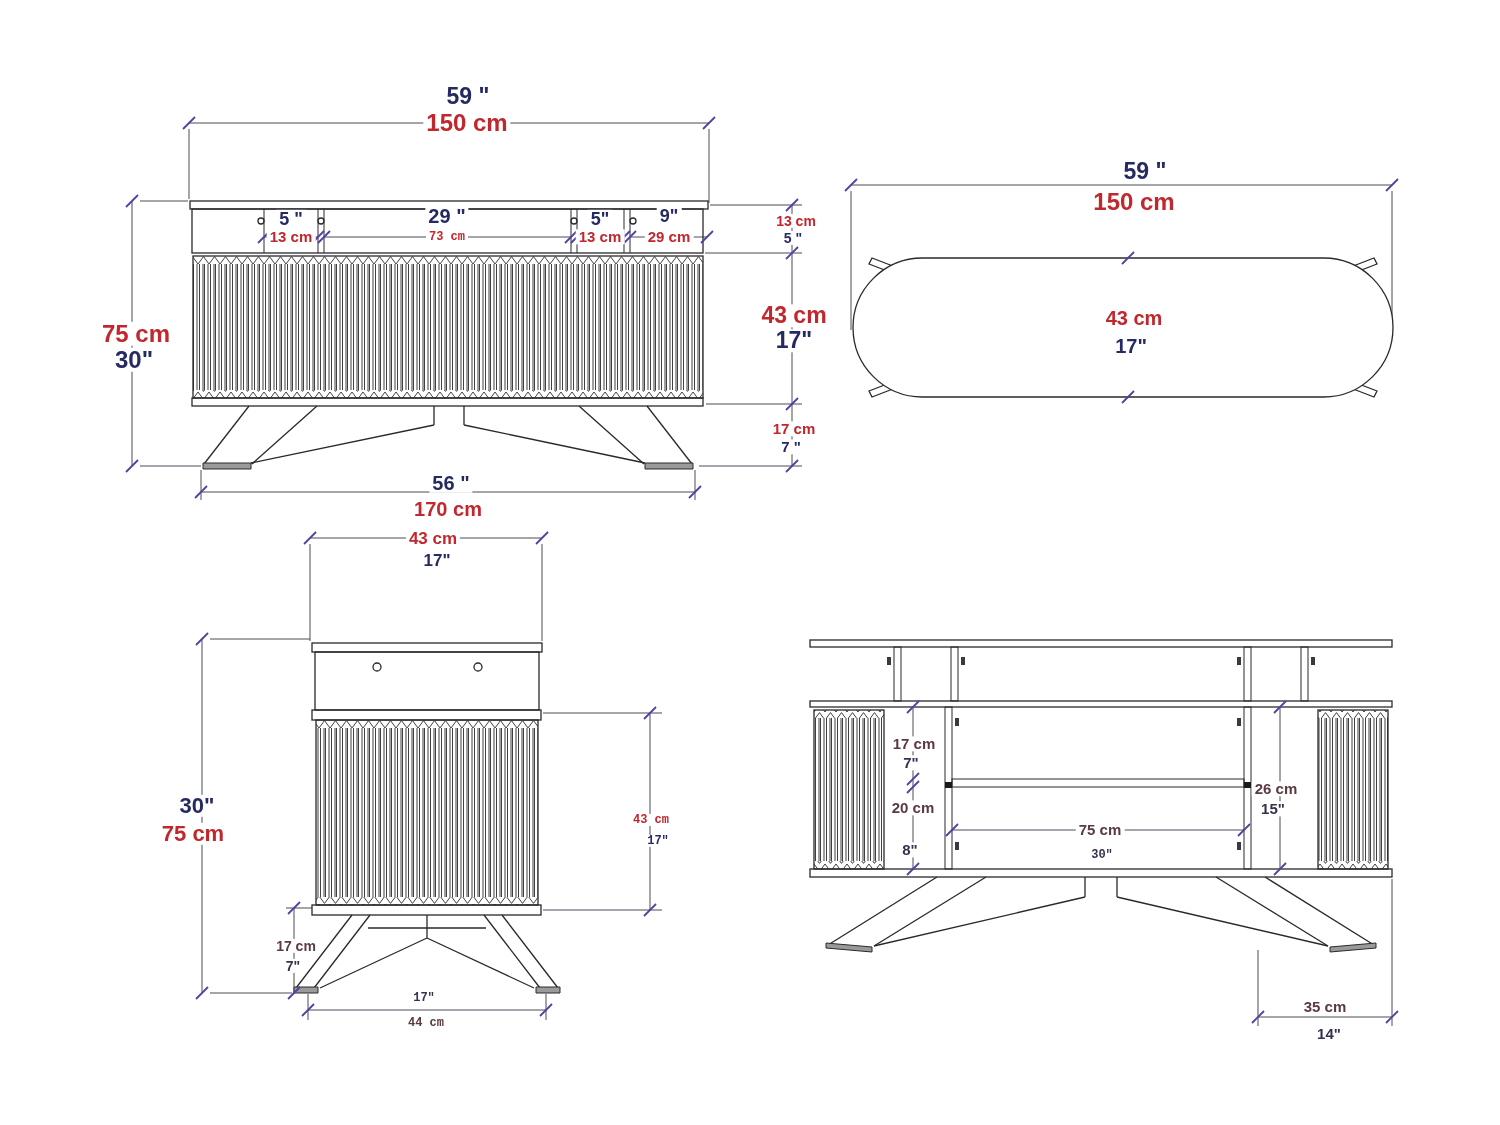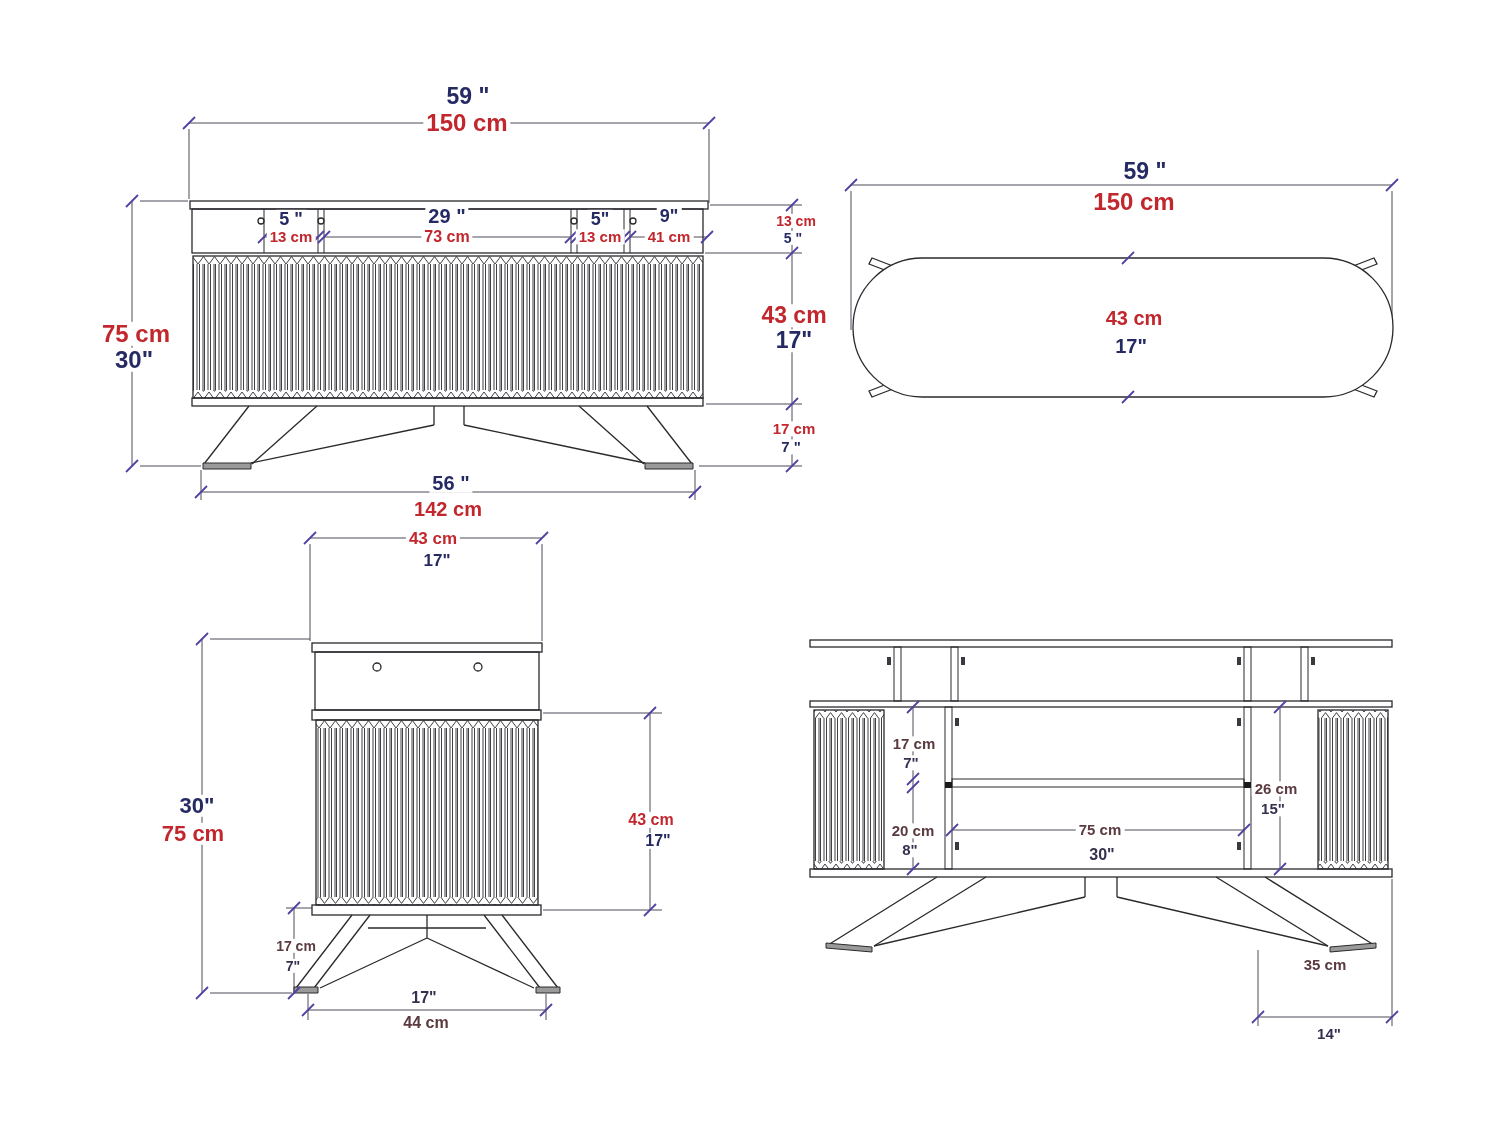--- a/index.html
+++ b/index.html
@@ -3,21 +3,21 @@
 <meta charset="utf-8">
 <style>
   html,body{margin:0;padding:0;background:#e9e9e9;}
   #stage{position:relative;width:1500px;height:1125px;background:#ffffff;overflow:hidden;
          font-family:"Liberation Sans","DejaVu Sans",sans-serif;}
   #stage svg{position:absolute;left:0;top:0;}
   .lbl{position:absolute;transform:translate(-50%,-50%);white-space:nowrap;font-weight:bold;
        background:#fff;padding:0 3px;line-height:1.02;text-align:center;}
   .cm{color:var(--cm);text-align:center;} .in{color:var(--inch);}
   .cmd{color:var(--cm-dark);} .ind{color:var(--inch-dark);}
-  .t14{font-size:14px;} .t15{font-size:15px;} .t16{font-size:16px;} .t17{font-size:17px;}
+  .t14{font-size:14px;} .t15{font-size:15px;} .t16{font-size:12px;font-family:Liberation Mono, monospace;} .t17{font-size:17px;}
   .t18{font-size:18px;} .t20{font-size:20px;} .t22{font-size:22px;} .t23{font-size:23px;} .t24{font-size:24px;}
 </style>
 </head>
 <body>
 
 <div id="stage">
 
 <svg width="1500" height="1125" viewBox="0 0 1500 1125">
   <defs>
     <g id="tk">
@@ -204,52 +204,52 @@
 
 <div class="lbl in t23" style="left:468px;top:97px">59 "</div>
 <div class="lbl cm t24" style="left:467px;top:123px">150 cm</div>
 <div class="lbl in t18" style="left:291px;top:219px">5 "</div>
 <div class="lbl cm t15" style="left:291px;top:237px">13 cm</div>
 <div class="lbl in t20" style="left:447px;top:216px">29 "</div>
 <div class="lbl cm t16" style="left:447px;top:237px">73 cm</div>
 <div class="lbl in t18" style="left:600px;top:219px">5"</div>
 <div class="lbl cm t15" style="left:600px;top:237px">13 cm</div>
 <div class="lbl in t18" style="left:669px;top:216px">9"</div>
-<div class="lbl cm t15" style="left:669px;top:237px">41 cm</div>
+<div class="lbl cm t15" style="left:669px;top:237px">29 cm</div>
 <div class="lbl cm t14" style="left:796px;top:221px">13 cm</div>
 <div class="lbl in t14" style="left:793px;top:238px">5 "</div>
 <div class="lbl cm t24" style="left:136px;top:334px">75 cm</div>
 <div class="lbl in t24" style="left:134px;top:360px">30"</div>
 <div class="lbl cm t23" style="left:794px;top:316px">43 cm</div>
 <div class="lbl in t23" style="left:794px;top:341px">17"</div>
 <div class="lbl cm t15" style="left:794px;top:429px">17 cm</div>
 <div class="lbl in t15" style="left:791px;top:447px">7 "</div>
 <div class="lbl in t20" style="left:451px;top:483px">56 "</div>
-<div class="lbl cm t20" style="left:448px;top:509px">142 cm</div>
+<div class="lbl cm t20" style="left:448px;top:509px">170 cm</div>
 
 <div class="lbl in t23" style="left:1145px;top:172px">59 "</div>
 <div class="lbl cm t24" style="left:1134px;top:202px">150 cm</div>
 <div class="lbl cm t20" style="left:1134px;top:318px">43 cm</div>
 <div class="lbl in t20" style="left:1131px;top:346px">17"</div>
 
 <div class="lbl cm t17" style="left:433px;top:539px">43 cm</div>
 <div class="lbl in t17" style="left:437px;top:561px">17"</div>
 <div class="lbl in t22" style="left:197px;top:806px">30"</div>
 <div class="lbl cm t22" style="left:193px;top:834px">75 cm</div>
 <div class="lbl cm t16" style="left:651px;top:820px">43 cm</div>
 <div class="lbl in t16" style="left:658px;top:841px">17"</div>
 <div class="lbl cmd t14" style="left:296px;top:946px">17 cm</div>
 <div class="lbl ind t14" style="left:293px;top:966px">7"</div>
 <div class="lbl ind t16" style="left:424px;top:998px">17"</div>
 <div class="lbl cmd t16" style="left:426px;top:1023px">44 cm</div>
 
 <div class="lbl cmd t15" style="left:914px;top:744px">17 cm</div>
 <div class="lbl ind t15" style="left:911px;top:763px">7"</div>
-<div class="lbl cmd t15" style="left:913px;top:831px">20 cm</div>
+<div class="lbl cmd t15" style="left:913px;top:808px">20 cm</div>
 <div class="lbl ind t15" style="left:910px;top:850px">8"</div>
 <div class="lbl cmd t15" style="left:1100px;top:830px">75 cm</div>
 <div class="lbl ind t16" style="left:1102px;top:855px">30"</div>
 <div class="lbl cmd t15" style="left:1276px;top:789px">26 cm</div>
 <div class="lbl ind t15" style="left:1273px;top:809px">15"</div>
-<div class="lbl cmd t15" style="left:1325px;top:965px">35 cm</div>
+<div class="lbl cmd t15" style="left:1325px;top:1007px">35 cm</div>
 <div class="lbl ind t15" style="left:1329px;top:1034px">14"</div>
 
 </div>
 
 </body></html>

